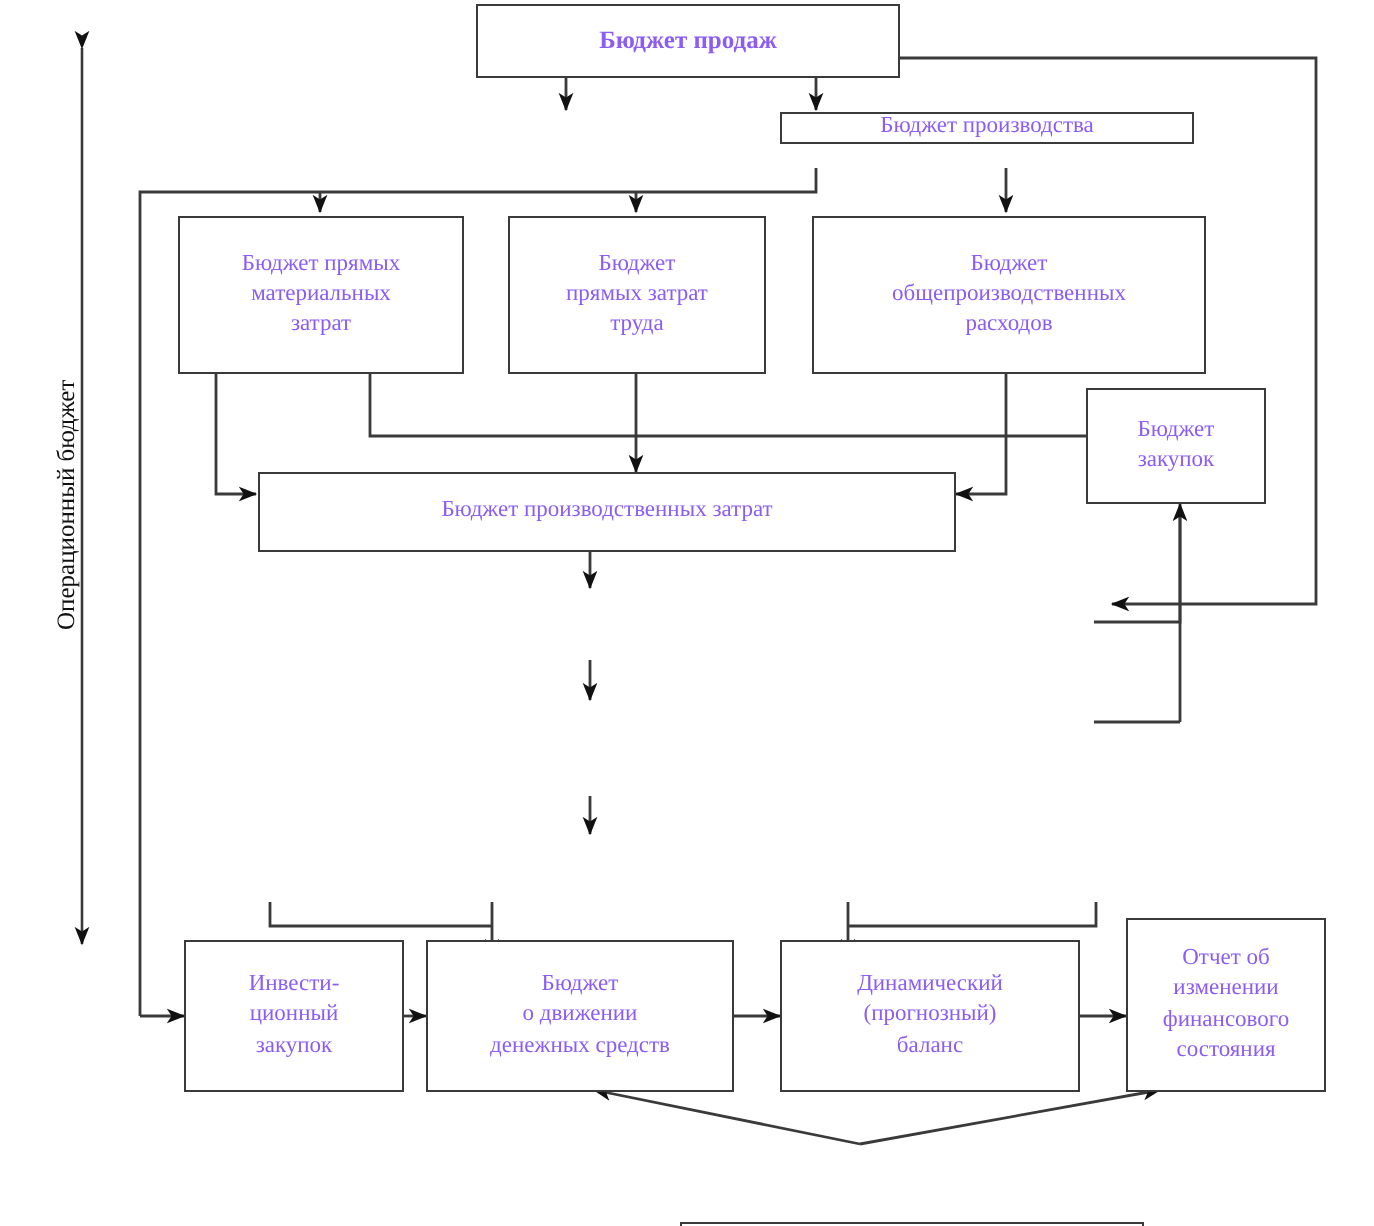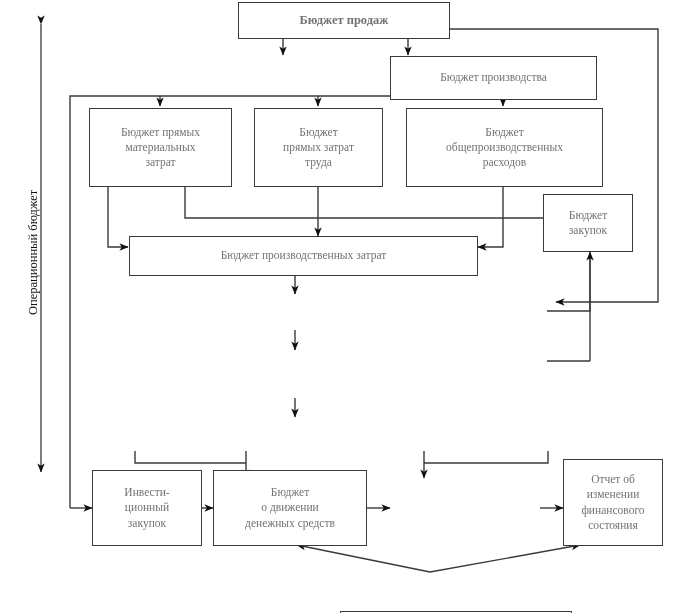--- a/index.html
+++ b/index.html
@@ -23,21 +23,21 @@
   }
   .node {
     position: absolute;
     box-sizing: border-box;
     border: 1.4px solid #3a3a3a;
     background: #ffffff;
     display: flex;
     align-items: center;
     justify-content: center;
     text-align: center;
-    color: #737373;
+    color: #8b5cf6;
     font-size: 11.5px;
     line-height: 1.32;
     padding: 2px 4px;
     z-index: 5;
   }
   .node.bold {
     font-weight: bold;
     font-size: 12.5px;
   }
   .node-label {
@@ -125,21 +125,21 @@
     </g>
   </svg>
 
   <div class="side-label" style="left:26px; top:315px; transform: rotate(-90deg);">Операционный бюджет</div>
 
   <div class="node bold" style="left:238px; top:2px; width:212px; height:37px;">
     <span class="node-label">Бюджет продаж</span>
   </div>
 
 
-  <div class="node" style="left:390px; top:56px; width:207px; height:44px;text-align:center;">
+  <div class="node" style="left:390px; top:56px; width:207px; height:16px;text-align:center;">
     <span class="node-label">Бюджет производства</span>
   </div>
 
   <div class="node" style="left:89px; top:108px; width:143px; height:79px;">
     <span class="node-label">Бюджет прямых
 материальных
 затрат</span>
   </div>
 
   <div class="node" style="left:254px; top:108px; width:129px; height:79px;">
@@ -171,20 +171,25 @@
 ционный
 закупок</span>
   </div>
 
   <div class="node" style="left:213px; top:470px; width:154px; height:76px;">
     <span class="node-label">Бюджет
 о движении
 денежных средств</span>
   </div>
 
+  <div class="node" style="left:390px; top:470px; width:150px; height:76px;">
+    <span class="node-label">Динамический
+(прогнозный)
+баланс</span>
+  </div>
 
   <div class="node" style="left:563px; top:459px; width:100px; height:87px;">
     <span class="node-label">Отчет об
 изменении
 финансового
 состояния</span>
   </div>
 
   <div class="node" style="left:340px; top:572px; width:232px; height:38px;margin-top:39px;">
     <span class="node-label">Финансовый бюджет</span>

